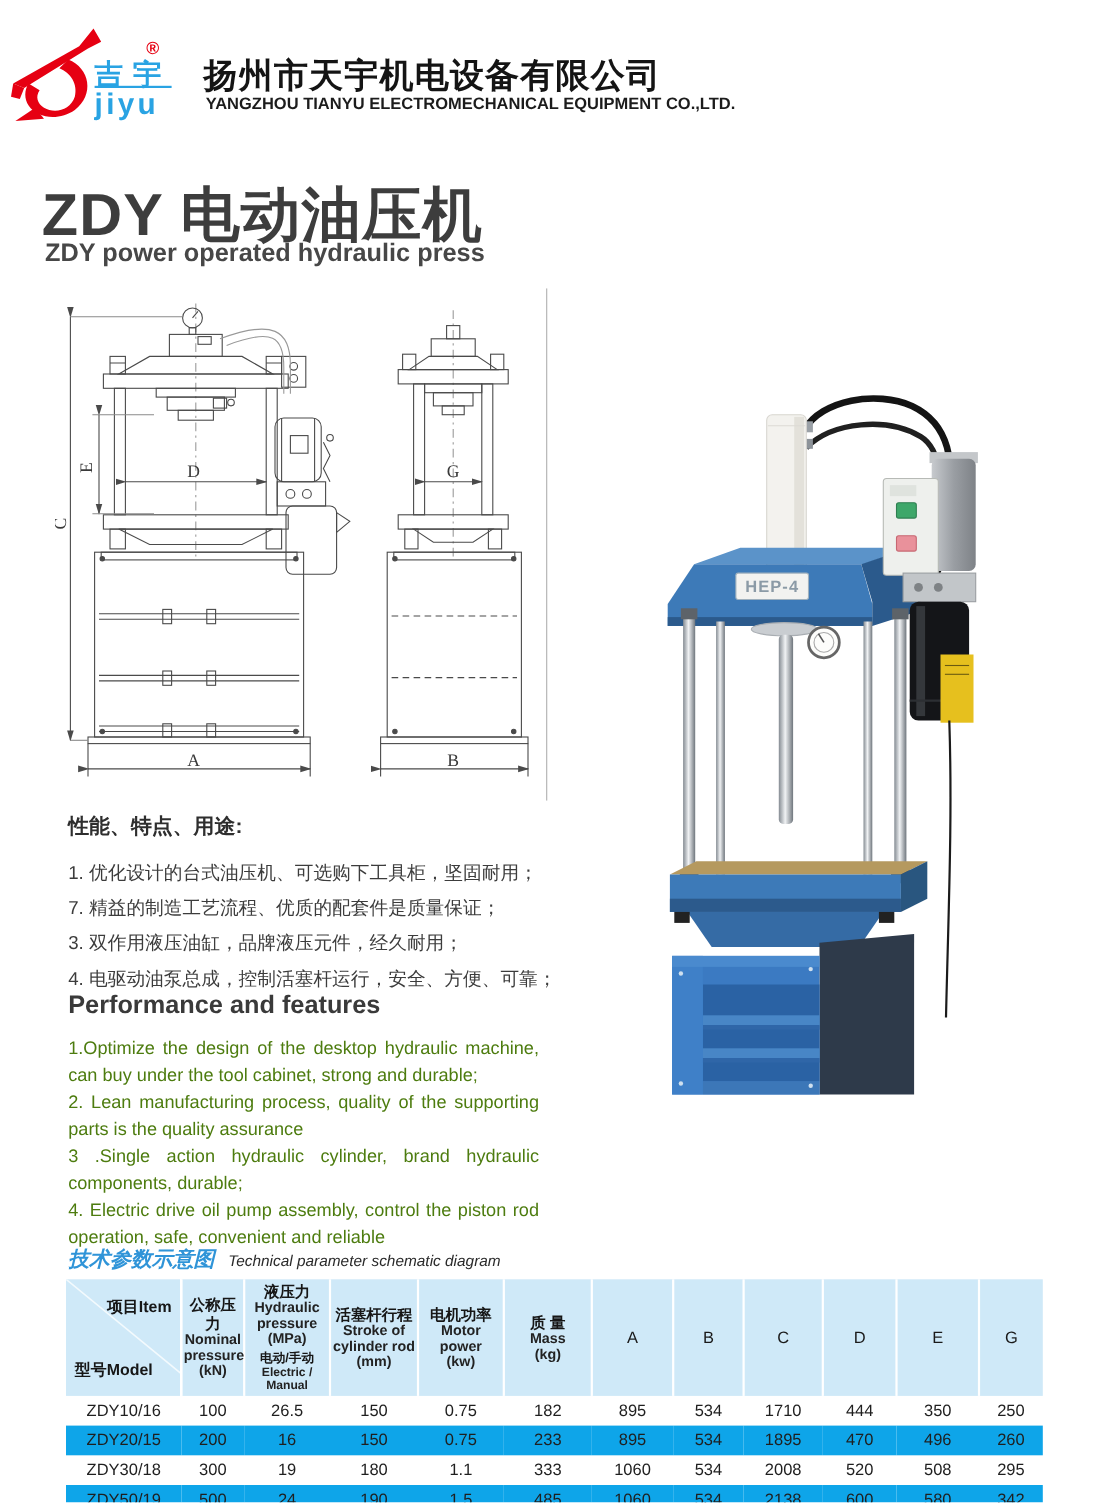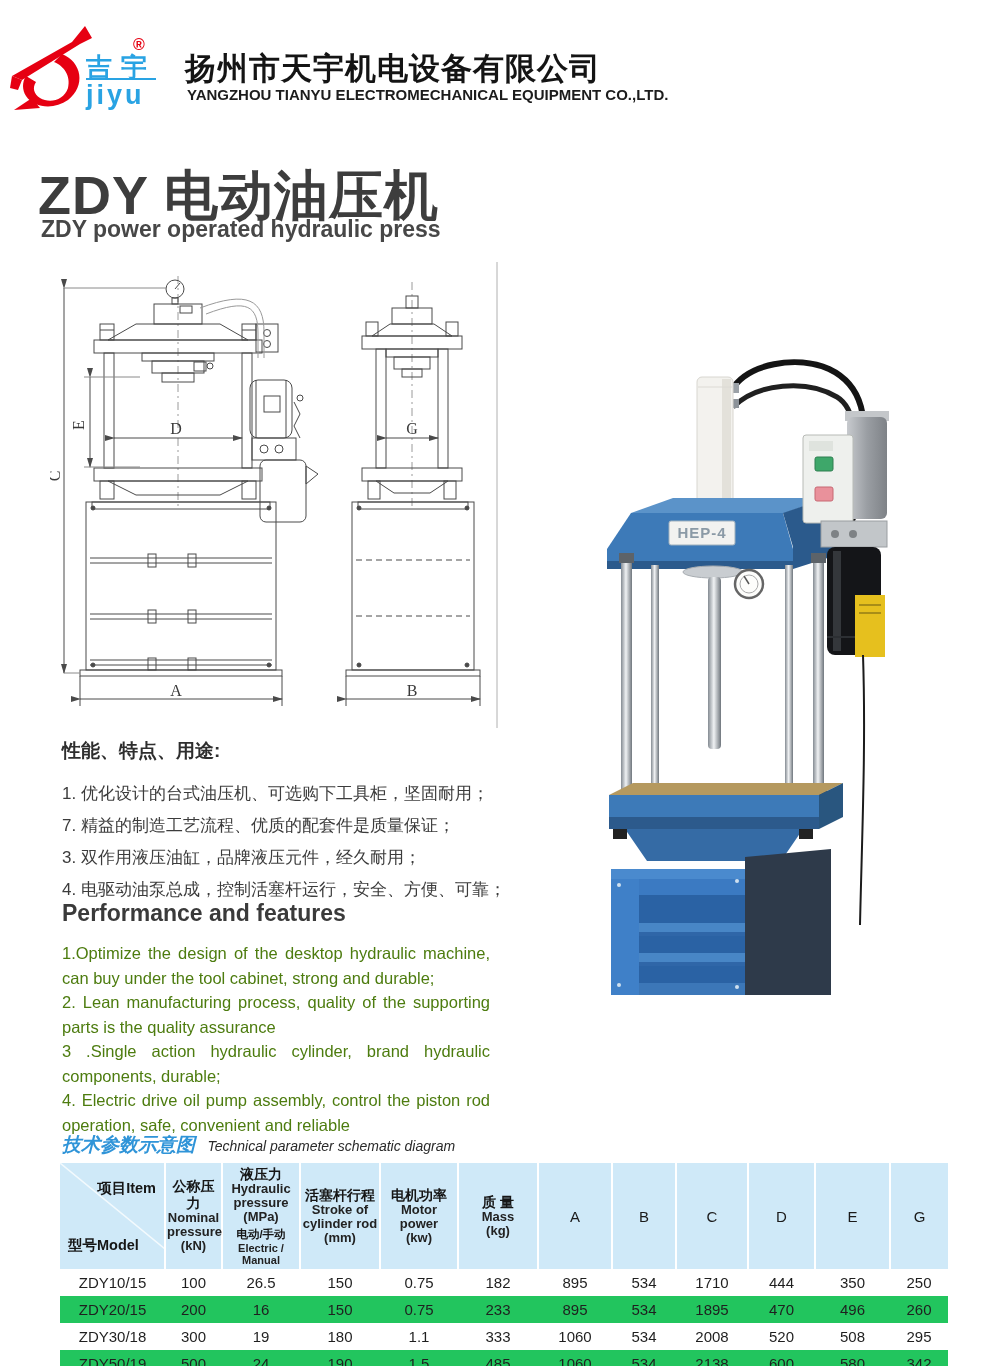--- a/index.html
+++ b/index.html
@@ -40,21 +40,21 @@
   th .zh{font-size:14px;color:#161616;line-height:1.15;}
   th .en{font-size:13px;color:#222;line-height:1.08;font-weight:bold;}
   th .unit{font-size:13px;color:#222;line-height:1.15;font-weight:bold;}
   th .sub-zh{font-size:11.5px;color:#161616;margin-top:2px;}
   th .sub-en{font-size:11px;color:#222;}
   th.letter{font-size:15px;font-weight:normal;color:#1a1a1a;}
   th.th-model{position:relative;}
   th.th-model .item-label{position:absolute;top:16px;right:8px;font-size:14.5px;color:#161616;}
   th.th-model .model-label{position:absolute;bottom:14px;left:8px;font-size:14.5px;color:#161616;}
   tbody td{text-align:center;font-size:15px;color:#1f1f1f;height:27px;padding:0;}
-  tbody tr.alt{background:#22c55e;}
+  tbody tr.alt{background:#0ea5e9;}
 </style>
 </head>
 <body>
 
 <div id="page">
 
   <svg class="abs" style="left:10px;top:24px" width="82" height="88" viewBox="0 0 82 88">
     <g fill="#e60012">
       <polygon points="2,52 62,18 75,2 82,14 70,20 12,56"></polygon>
       <polygon points="2,52 12,56 8,66 0,64"></polygon>
@@ -392,21 +392,21 @@
           <th class="letter">A</th>
           <th class="letter">B</th>
           <th class="letter">C</th>
           <th class="letter">D</th>
           <th class="letter">E</th>
           <th class="letter">G</th>
         </tr>
       </thead>
       <tbody>
         <tr>
-          <td>ZDY10/15</td>
+          <td>ZDY10/16</td>
           <td>100</td>
             <td>26.5</td>
           <td>150</td>
             <td>0.75</td>
           <td>182</td>
             <td>895</td>
           <td>534</td>
             <td>1710</td>
           <td>444</td>
             <td>350</td>

